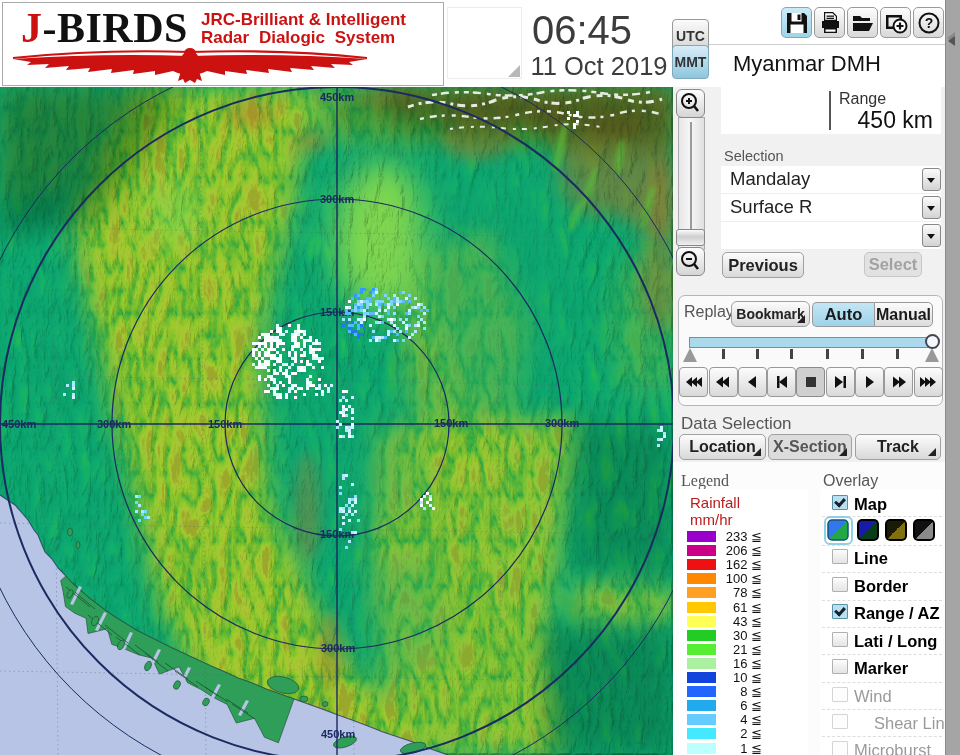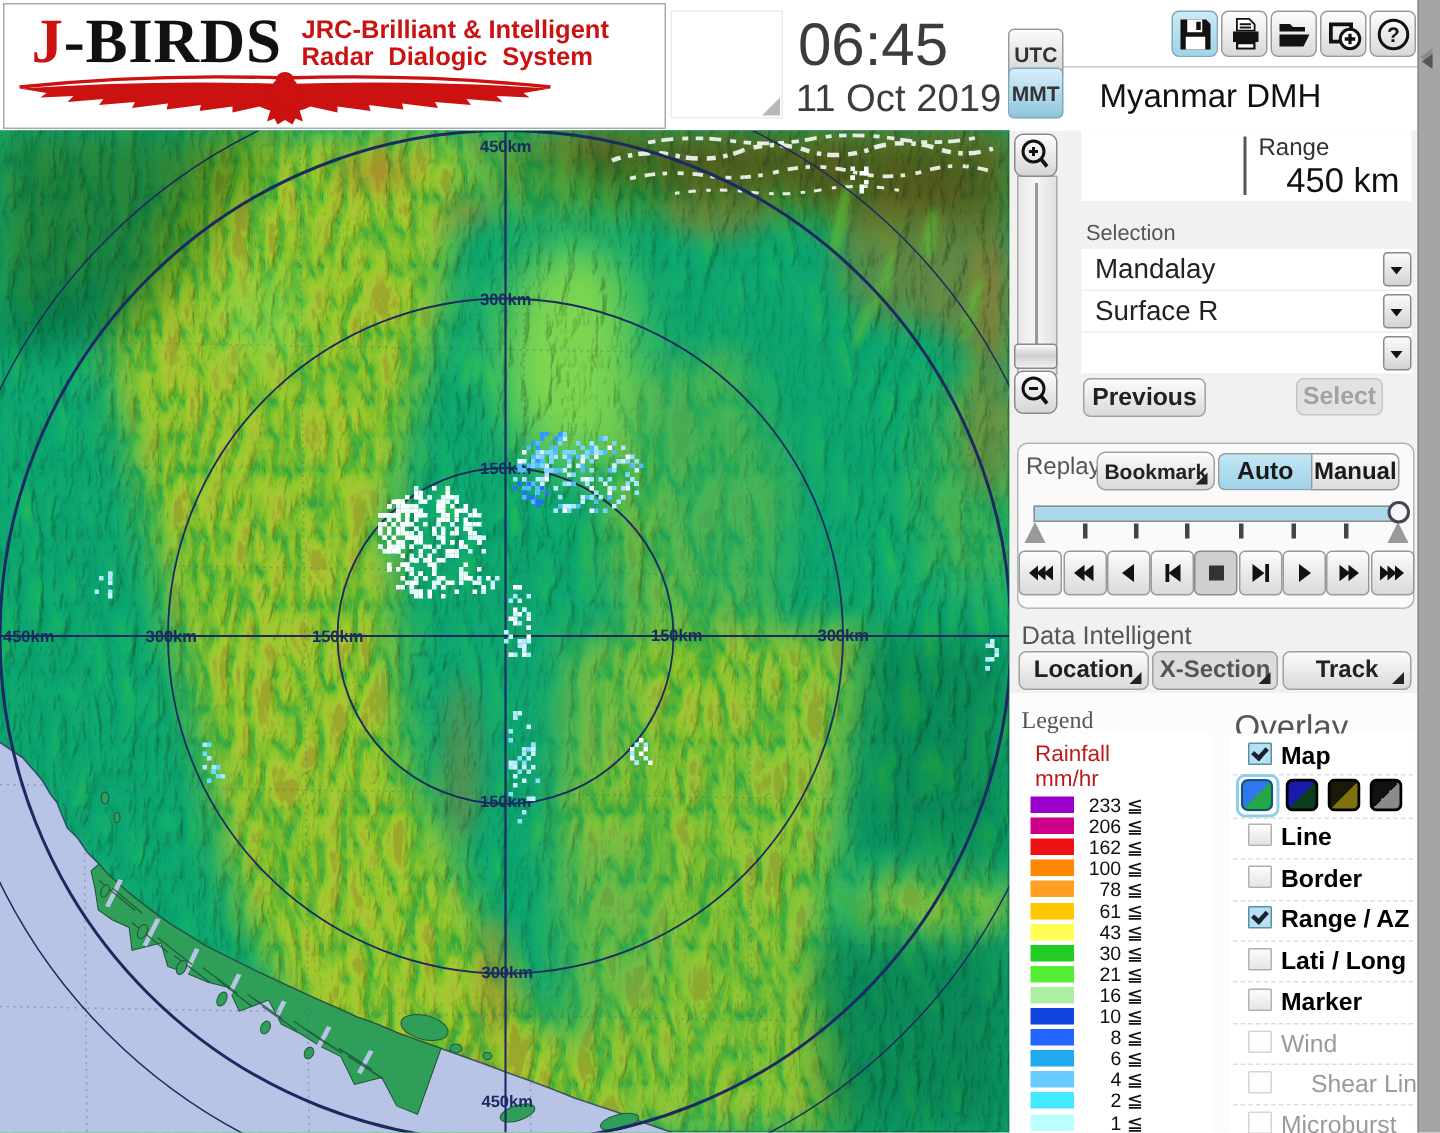--- a/index.html
+++ b/index.html
@@ -69,21 +69,21 @@
 .pb svg{position:absolute;left:0;top:0;}
 
 #dalbl{left:681px;top:414px;font-size:17px;color:#555;}
 .dabtn{top:434px;height:26px;font-size:16px;line-height:24px;}
 #dab1{left:679px;width:87px;}
 #dab2{left:768px;width:84px;background:#dcdcdc;color:#555;}
 #dab3{left:855px;width:86px;}
 .corner{position:absolute;right:4px;bottom:3px;width:0;height:0;border-style:solid;border-width:0 0 8px 8px;border-color:transparent transparent #222 transparent;}
 
 #leglbl{left:681px;top:472px;font-size:16px;color:#555;font-family:Liberation Serif, serif;}
-#ovlbl{left:823px;top:472px;font-size:22px;color:#555;}
+#ovlbl{left:823px;top:472px;font-size:16px;color:#555;}
 #legendcol{left:678px;top:489px;width:130px;height:266px;background:#fff;}
 #ovcol{left:820px;top:489px;width:123px;height:266px;background:#fff;}
 #rainlbl{left:690px;top:494px;font-size:15px;color:#b91c1c;line-height:17px;}
 .sw{left:687px;width:29px;height:11px;}
 .swv{width:62px;text-align:right;font-size:13px;color:#111;}
 .leq{font-size:13px;color:#111;}
 
 .cb{left:832px;width:16px;height:15px;border:1px solid #b0b0b0;border-radius:1px;box-sizing:border-box;background:linear-gradient(#fdfdfd,#e4e4e4);}
 .cbc{background:#b9e0f0;border-color:#5890a4;}
 .cbc:after{content:"";position:absolute;left:2px;top:2px;width:7px;height:4px;border-left:3px solid #16222e;border-bottom:3px solid #16222e;transform:rotate(-48deg);}
@@ -1080,21 +1080,21 @@
     <svg width="27" height="28" viewBox="0 0 27 28">
       <path fill="#111" d="M8 8.5 L15 14 L8 19.5 Z M14 8.5 L21 14 L14 19.5 Z"></path>
     </svg>
   </div>
 <div class="abs pb" style="left:914px;">
     <svg width="27" height="28" viewBox="0 0 27 28">
       <path fill="#111" d="M5 9 L11 14 L5 19 Z M10 9 L16 14 L10 19 Z M15 9 L21 14 L15 19 Z"></path>
     </svg>
   </div>
 
-<div class="abs" id="dalbl">Data Intelligent</div>
+<div class="abs" id="dalbl">Data Selection</div>
 <div class="abs btn dabtn" id="dab1">Location<div class="corner"></div></div>
 <div class="abs btn dabtn" id="dab2">X-Section<div class="corner"></div></div>
 <div class="abs btn dabtn" id="dab3">Track<div class="corner"></div></div>
 
 <div class="abs" id="leglbl">Legend</div>
 <div class="abs" id="ovlbl">Overlay</div>
 <div class="abs" id="legendcol"></div>
 <div class="abs" id="ovcol"></div>
 <div class="abs" id="rainlbl">Rainfall<br>mm/hr</div>
 <div id="swatches">

